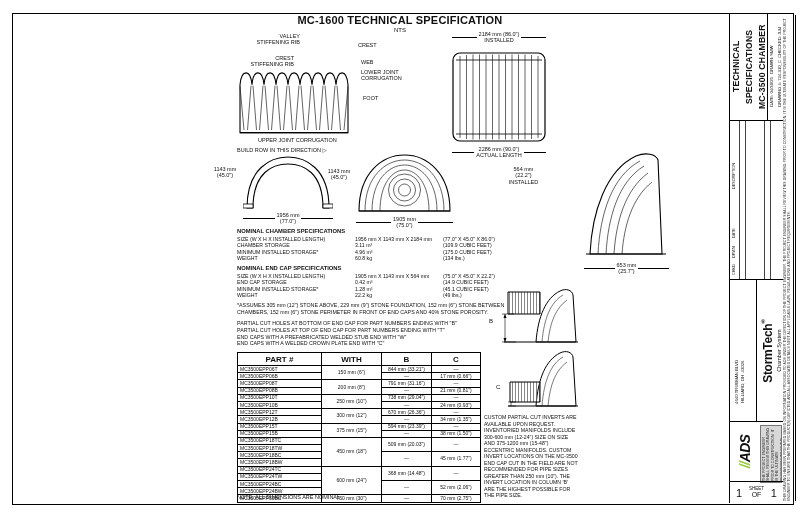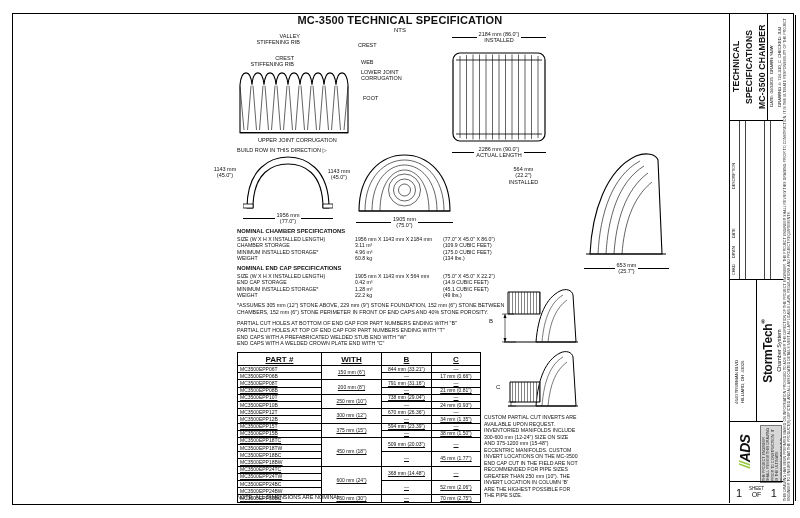--- a/index.html
+++ b/index.html
@@ -32,21 +32,21 @@
   .tinyrot{font-size:3.4px;line-height:4.4px;letter-spacing:.1px;color:#222;}
   .revlabel{font-size:3.8px;line-height:8px;text-align:center;}
   .sheetbox{position:absolute;display:flex;align-items:center;justify-content:space-between;padding:0 6px;box-sizing:border-box;}
 </style>
 </head>
 <body>
 
 <div id="page">
   <div id="border"></div>
 
-  <div class="lb ttl ctr" style="left:250px;top:14px;width:300px;">MC-3500 TECHNICAL SPECIFICATION</div>
+  <div class="lb ttl ctr" style="left:250px;top:14px;width:300px;">MC-1600 TECHNICAL SPECIFICATION</div>
   <div class="lb ctr" style="left:250px;top:27px;width:300px;font-size:6px;">NTS</div>
 
   <svg class="abs dwg" style="left:237px;top:66px;" width="115" height="70" viewBox="0 0 115 82" preserveAspectRatio="none">
     <defs>
       <g id="vv">
           <path d="M-1 23 L-4.5 75 M1 23 L4.5 75" fill="none" stroke="#222" stroke-width="0.7"></path>
         </g>
     </defs>
     <path d="M3 78 L3 22 Q4 8 9 8 Q14 8 15 22 Q16 8 21 8 Q26 8 27 22 Q28 8 33 8 Q38 8 39 22 Q40 8 45 8 Q50 8 51 22 Q52 8 57 8 Q62 8 63 22 Q64 8 69 8 Q74 8 75 22 Q76 8 81 8 Q86 8 87 22 Q88 8 93 8 Q98 8 99 22 Q100 8 105 8 Q110 8 111 22 L111 78 Z" fill="#fff" stroke="#000" stroke-width="1.1"></path>
     <use href="#vv" x="15" y="0"></use>
@@ -191,21 +191,21 @@
   <div class="specgrid" style="left:237px;top:236px;width:240px;" id="chamber-spec-rows"><span>SIZE (W X H X INSTALLED LENGTH)</span><span>1956 mm X 1143 mm X 2184 mm</span><span>(77.0" X 45.0" X 86.0")</span><span>CHAMBER STORAGE</span><span>3.11 m³</span><span>(109.9 CUBIC FEET)</span><span>MINIMUM INSTALLED STORAGE*</span><span>4.96 m³</span><span>(175.0 CUBIC FEET)</span><span>WEIGHT</span><span>60.8 kg</span><span>(134 lbs.)</span></div>
 
   <div class="spec-head" style="left:237px;top:265px;">NOMINAL END CAP SPECIFICATIONS</div>
   <div class="specgrid" style="left:237px;top:273px;width:240px;" id="endcap-spec-rows"><span>SIZE (W X H X INSTALLED LENGTH)</span><span>1905 mm X 1143 mm X 564 mm</span><span>(75.0" X 45.0" X 22.2")</span><span>END CAP STORAGE</span><span>0.42 m³</span><span>(14.9 CUBIC FEET)</span><span>MINIMUM INSTALLED STORAGE*</span><span>1.28 m³</span><span>(45.1 CUBIC FEET)</span><span>WEIGHT</span><span>22.2 kg</span><span>(49 lbs.)</span></div>
 
   <div class="notes" style="left:237px;top:302px;">*ASSUMES 305 mm (12") STONE ABOVE, 229 mm (9") STONE FOUNDATION, 152 mm (6") STONE BETWEEN
 CHAMBERS, 152 mm (6") STONE PERIMETER IN FRONT OF END CAPS AND 40% STONE POROSITY.</div>
 
   <div class="notes" style="left:237px;top:320px;" id="partial-notes"><div>PARTIAL CUT HOLES AT BOTTOM OF END CAP FOR PART NUMBERS ENDING WITH "B"</div><div>PARTIAL CUT HOLES AT TOP OF END CAP FOR PART NUMBERS ENDING WITH "T"</div><div>END CAPS WITH A PREFABRICATED WELDED STUB END WITH "W"</div><div>END CAPS WITH A WELDED CROWN PLATE END WITH "C"</div></div>
 
-  <div class="abs" style="left:237px;top:352px;text-decoration:underline;">
+  <div class="abs" style="left:237px;top:352px;">
     <table class="parts">
       <colgroup>
           <col style="width:84px">
           <col style="width:60px">
           <col style="width:50px">
           <col style="width:49px">
         </colgroup>
       <thead>
         <tr>
           <th>PART #</th>

